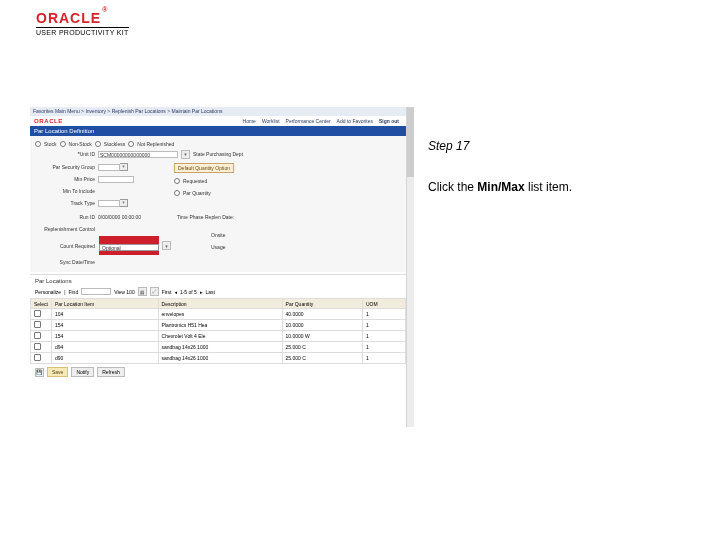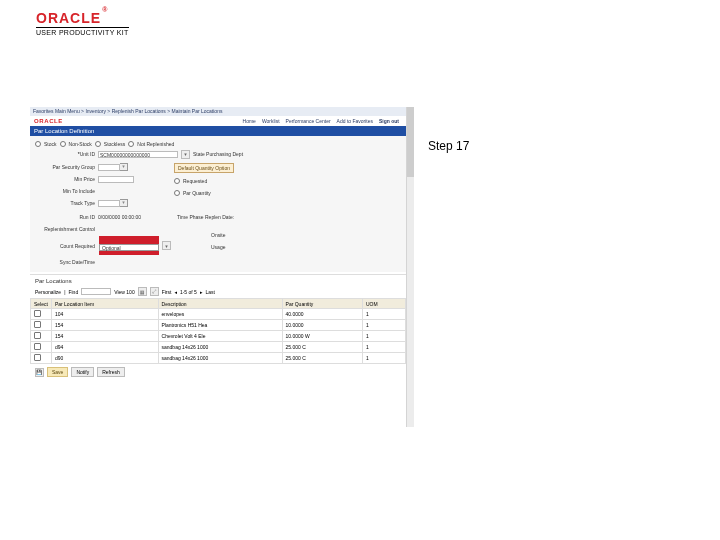--- a/index.html
+++ b/index.html
@@ -8,21 +8,21 @@
 
   
   .logo-block { position: absolute; top: 10px; left: 36px; display:flex; flex-direction:column; }
   .oracle-logo { color:#d7242a; font-weight: bold; letter-spacing:1px; font-size:14px; }
   .oracle-logo sup { font-size: 7px; position: relative; top:-5px; left:1px; }
   .upk { font-size:7px; letter-spacing:0.3px; color:#000; border-top:1px solid #000; padding-top:1px; margin-top:1px; }
   .page-title { position:absolute; top:30px; right:28px; font-size:16px; }
 
   
   .step-panel { position:absolute; top:138px; left:428px; width:260px; font-size:12px; line-height:1.4; }
-  .step-panel .step { margin-bottom:24px; }
+  .step-panel .step { margin-bottom:24px;font-style:italic; }
 
   
   .shot { position:absolute; top:107px; left:30px; width:384px; height:320px; border:0; }
   .menubar { background:#e7ecf4; height:9px; font-size:5px; color:#2a3b64; padding:1px 3px; white-space:nowrap; overflow:hidden; }
   .orbar { background:#fff; height:10px; display:flex; align-items:center; padding:0 4px; }
   .orbar .mini-logo { color:#d7242a; font-weight:bold; font-size:6px; letter-spacing:0.6px; }
   .orbar .spacer { flex:1; }
   .orbar .tab { font-size:5px; color:#2a3b64; padding:0 3px; }
   .orbar .active { font-weight:bold; }
   .hdr { background:#1f4ea3; color:#fff; font-size:6px; padding:2px 4px; }
@@ -75,20 +75,23 @@
 <div class="page">
 
   <div class="logo-block">
     <div class="oracle-logo"><span>ORACLE</span><sup>®</sup></div>
     <div class="upk">USER PRODUCTIVITY KIT</div>
   </div>
 
 
   <div class="step-panel">
     <div class="step">Step 17</div>
+    <div>
+      <span>Click the </span><b>Min/Max</b><span> list item.</span>
+    </div>
   </div>
 
   <div class="shot">
     <div class="shot-inner">
       <div class="content-area">
 
         <div class="menubar">Favorites    Main Menu &gt; Inventory &gt; Replenish Par Locations &gt; Maintain Par Locations</div>
 
         <div class="orbar">
           <span class="mini-logo">ORACLE</span>

